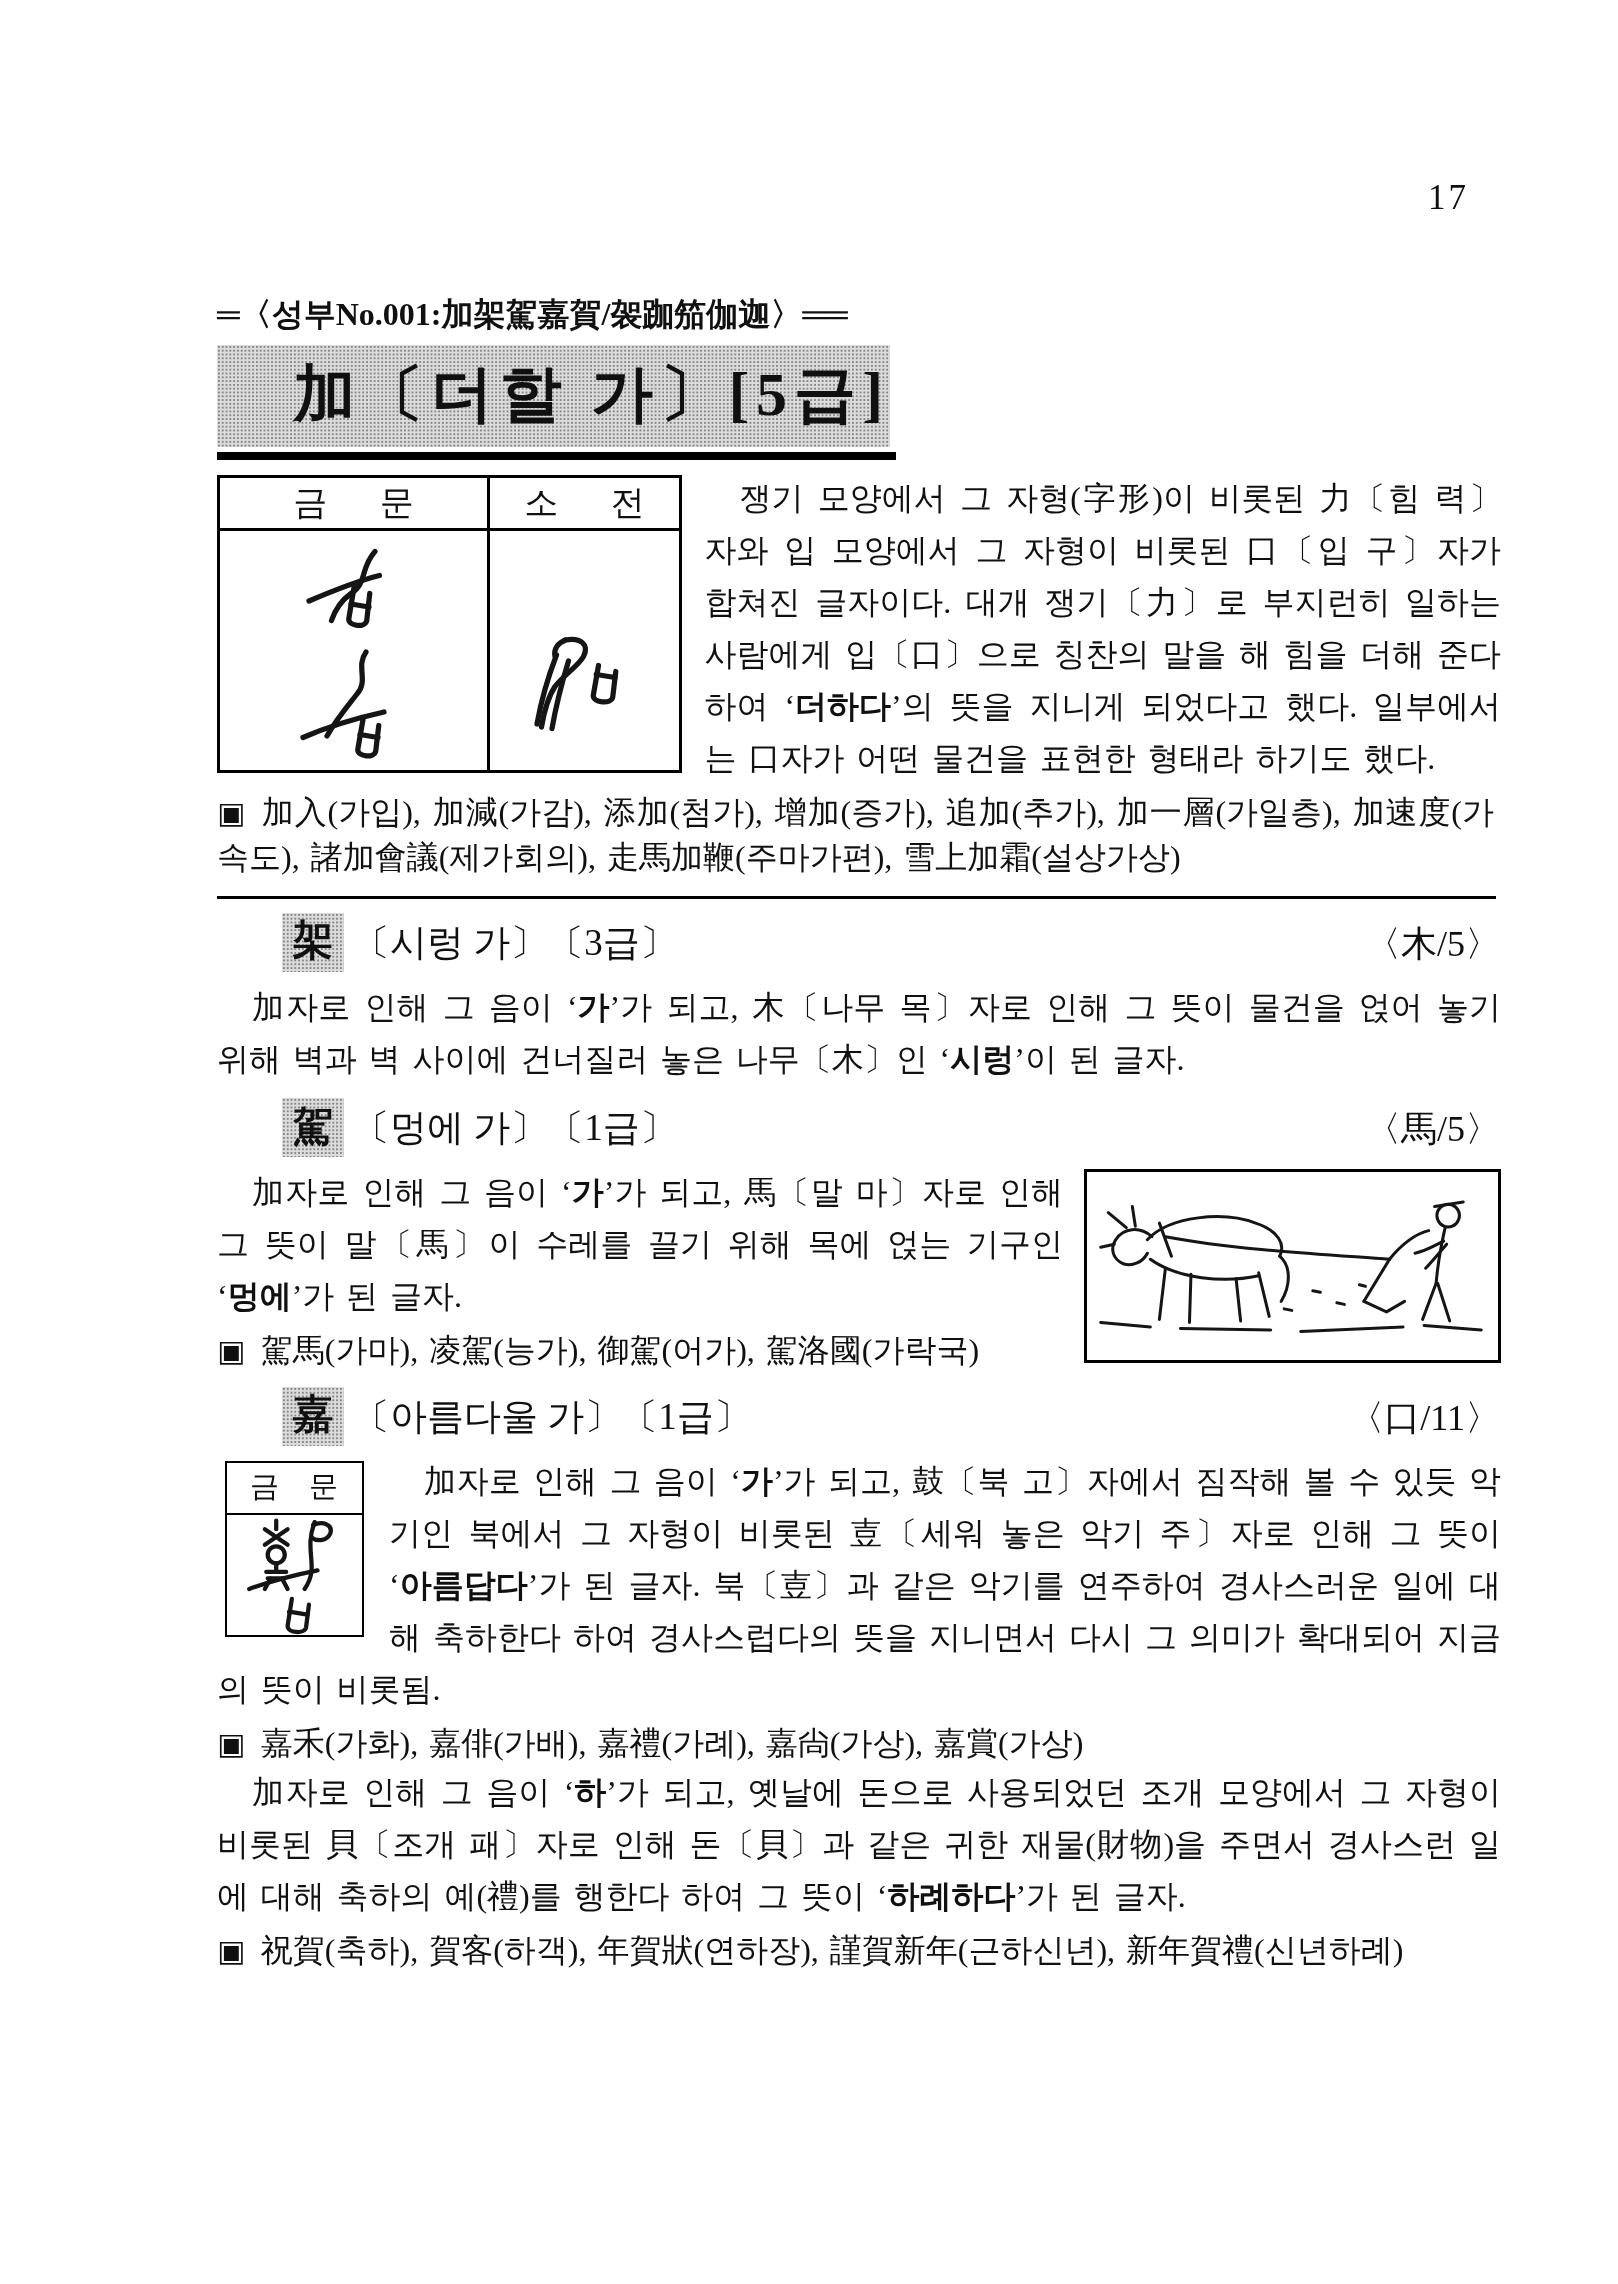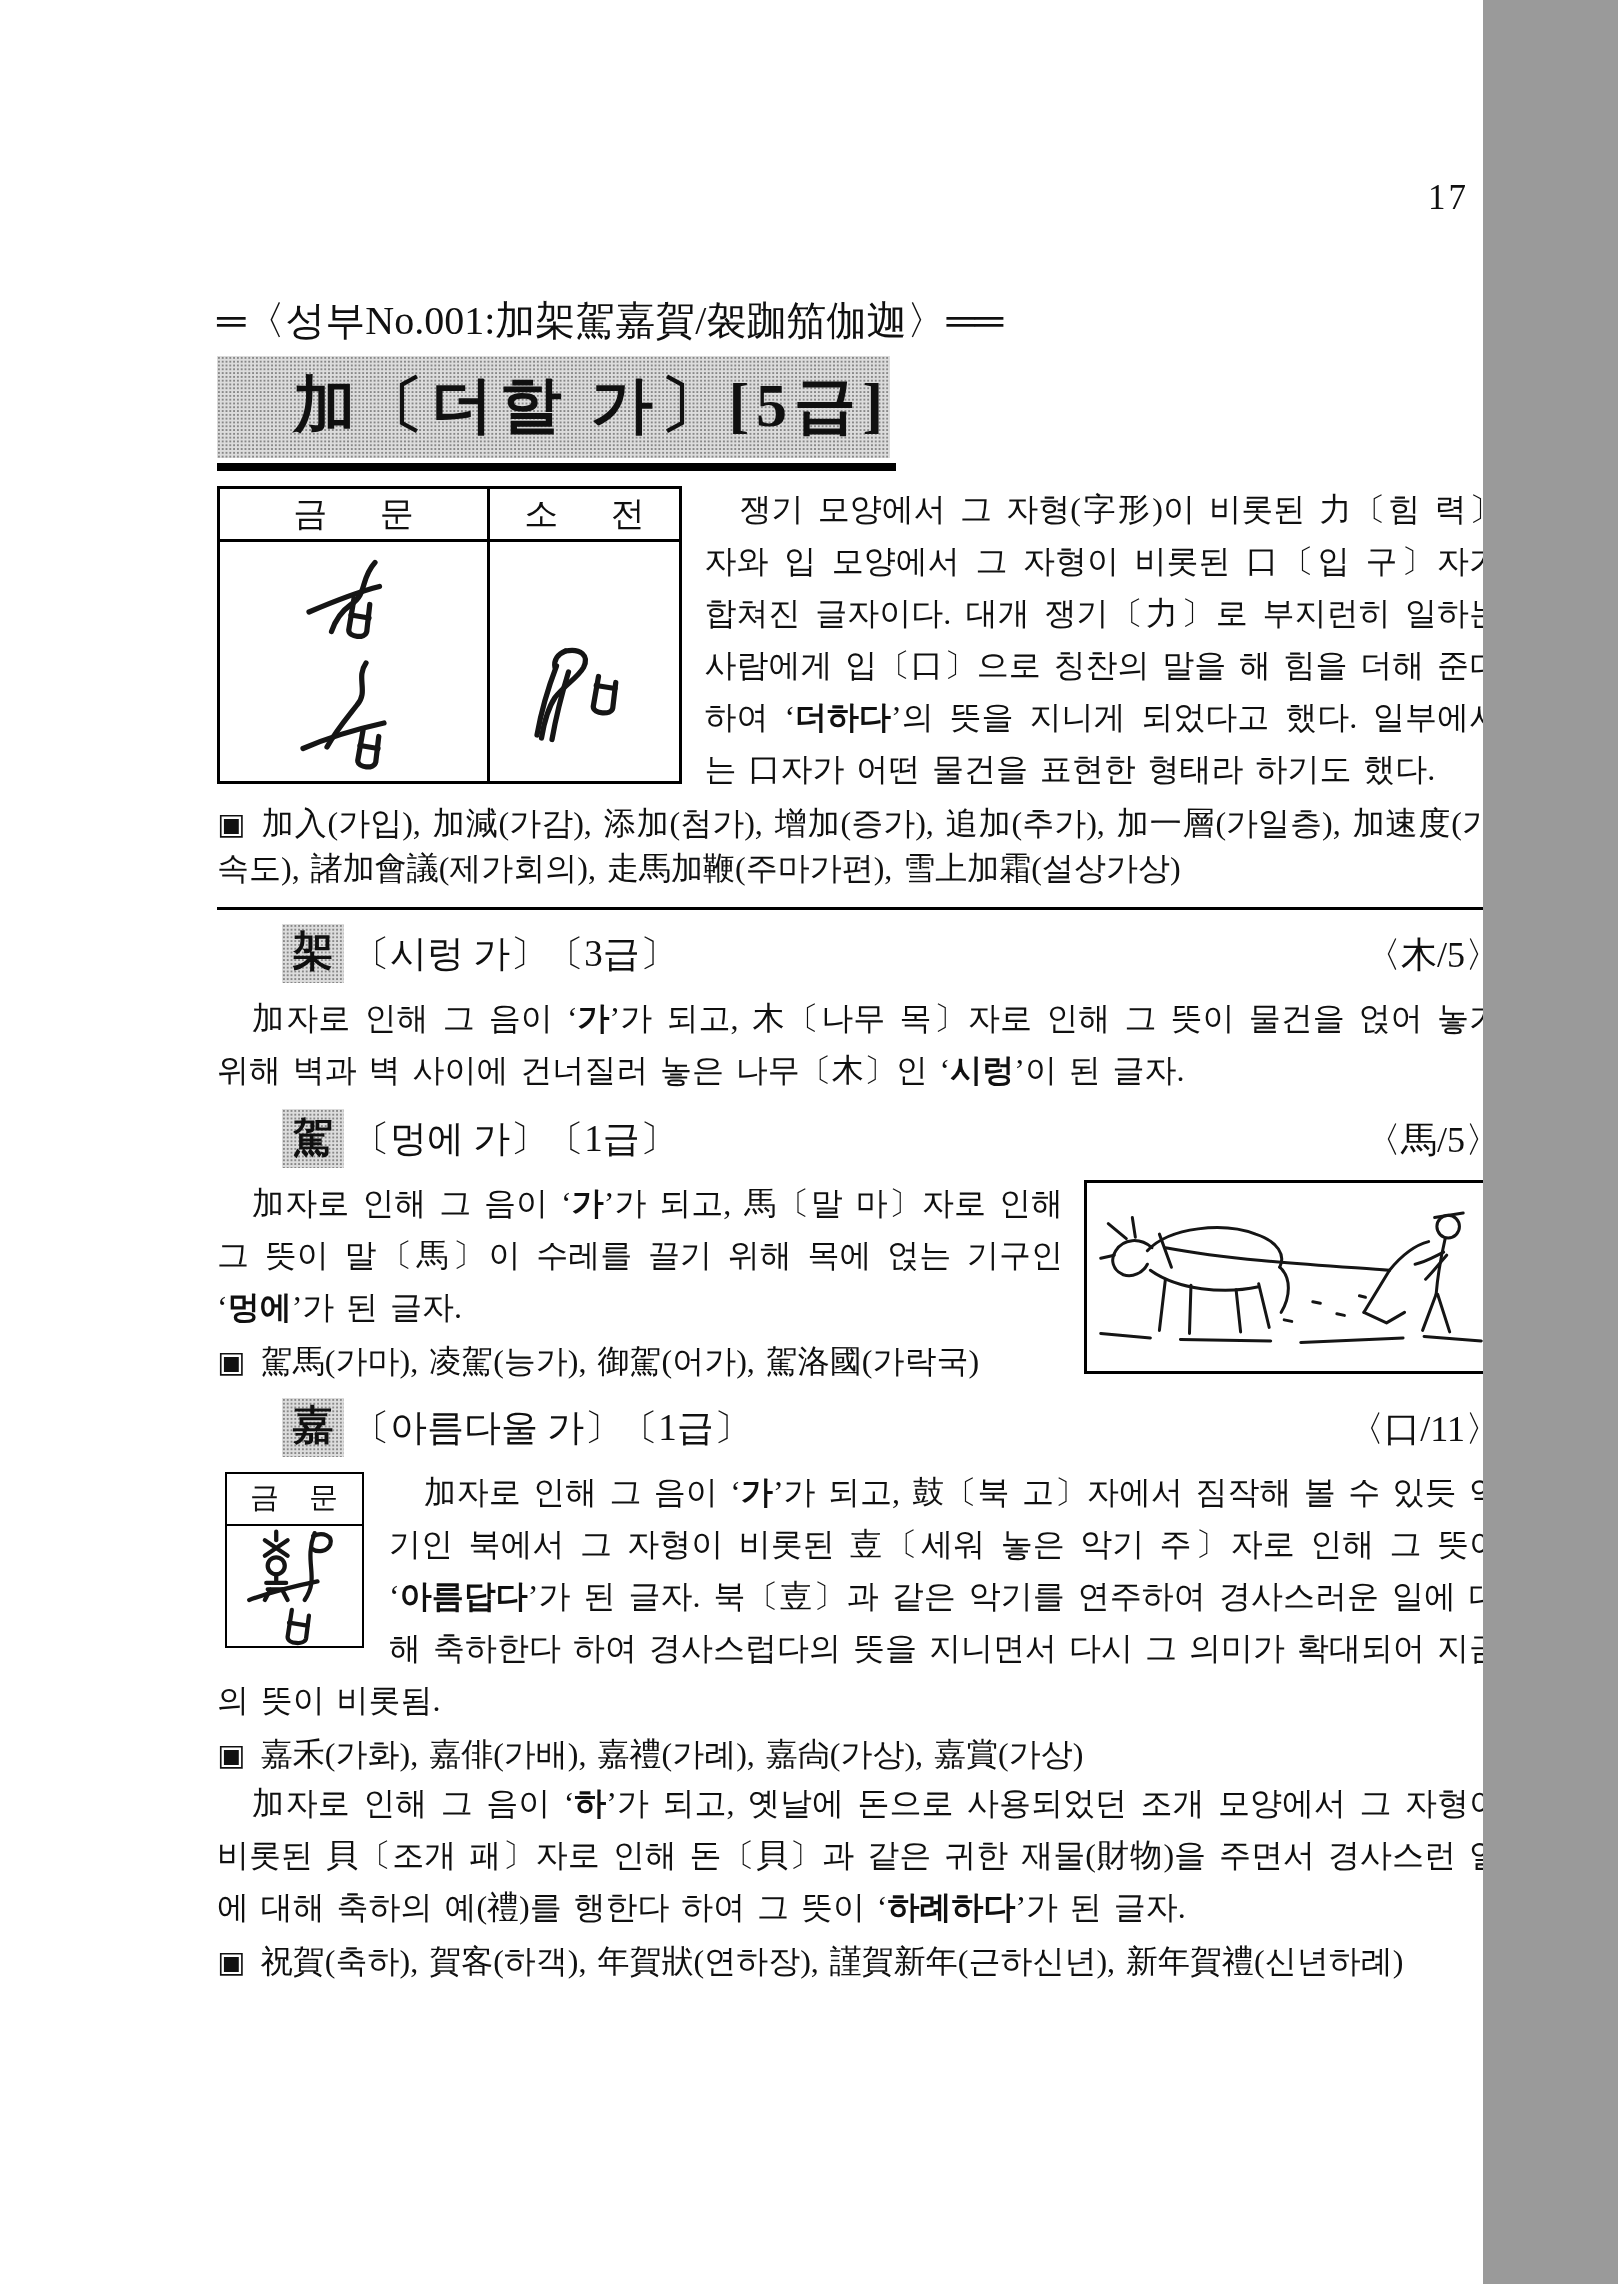--- a/index.html
+++ b/index.html
@@ -1,24 +1,24 @@
 <!DOCTYPE html>
 <html style="font-size:12px"><head>
 <meta charset="utf-8">
 <style>
   html,body{margin:0;padding:0;background:#9a9a9a;}
   .page{
-    position:relative;width:1483px;height:2284px;background:#ffffff;
+    position:relative;width:1618px;height:2284px;background:#ffffff;
     font-family:"Liberation Serif","DejaVu Serif",serif;color:#101010;
     overflow:hidden;
   }
   .page-number{position:absolute;left:1428px;top:178px;font-size:35px;letter-spacing:3px;}
   .content{position:absolute;left:217px;top:293px;width:1284px;}
 
-  .series-header{font-size:40px;font-weight:normal;white-space:nowrap;letter-spacing:0px;}
+  .series-header{font-size:32px;font-weight:bold;white-space:nowrap;letter-spacing:0px;}
 
   .halftone{
     background-color:#dcdcdc;
     background-image:radial-gradient(#878787 0.9px, rgba(0,0,0,0) 1.1px);
     background-size:3.8px 3.8px;
   }
   .title-bar{width:673px;margin-top:7.5px;padding:7.5px 0 10.5px 0;text-align:right;}
   .title-text{font-size:62px;font-weight:bold;letter-spacing:6.8px;}
   .thick-rule{width:679px;height:8.3px;background:#000;margin-top:5.3px;}
 

